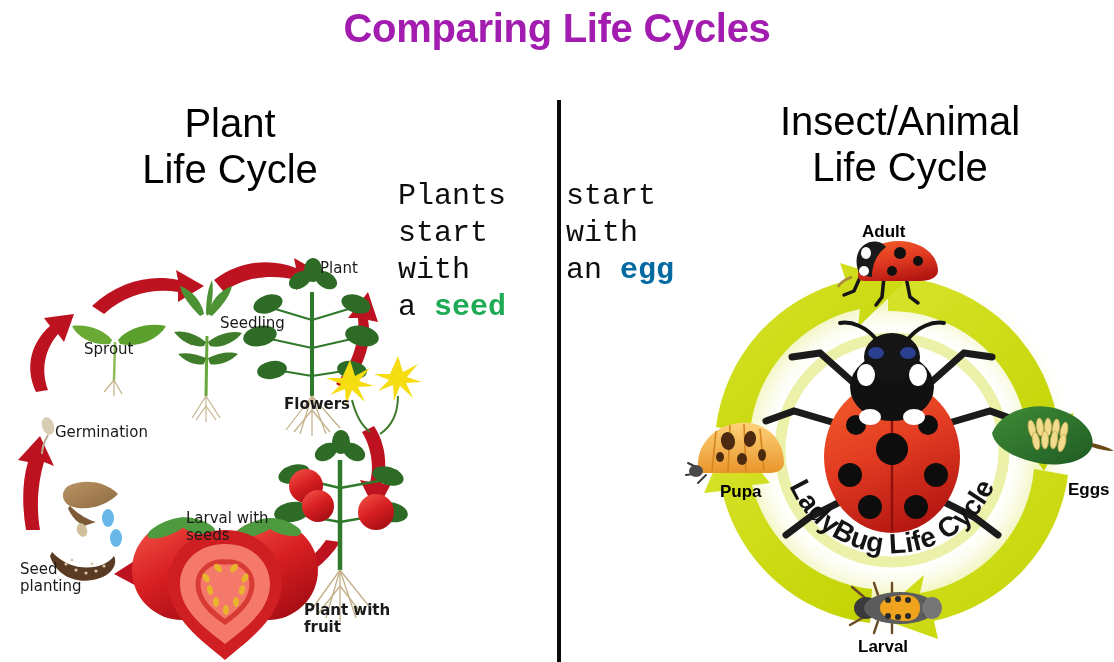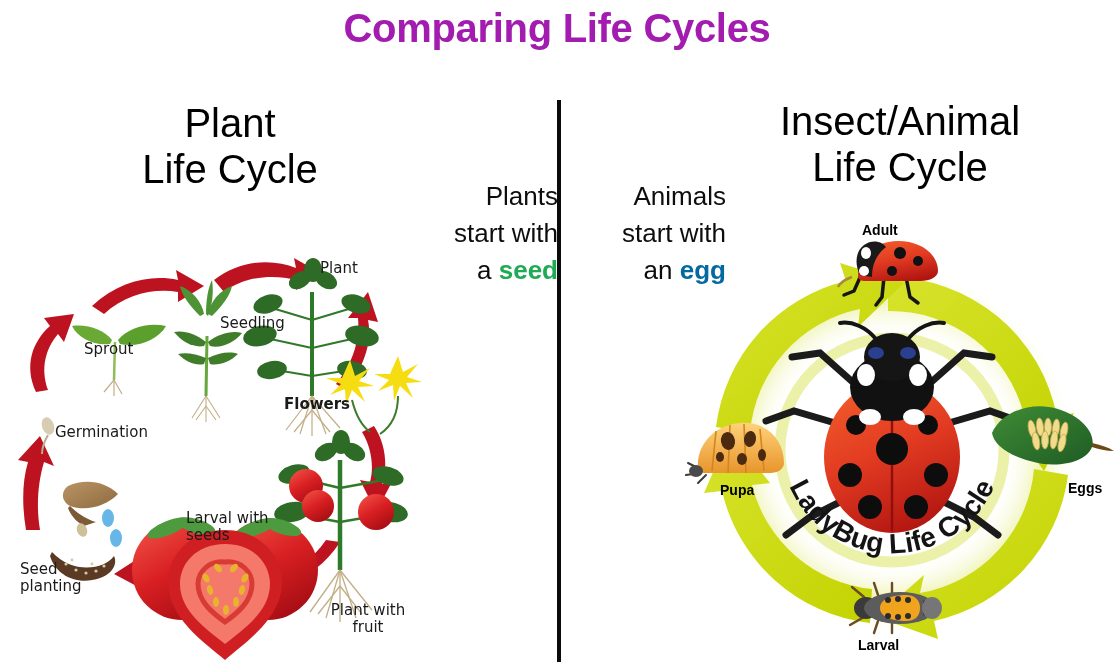--- a/index.html
+++ b/index.html
@@ -51,44 +51,45 @@
     text-align: center;
     white-space: pre-line;
     font-weight: normal;
   }
   #plant-heading { left: 70px;  top: 100px; width: 320px; }
   #insect-heading { left: 700px; top: 98px;  width: 400px; }
 
   
   .side-note {
     position: absolute;
-    font-size: 26px;
+    font-size: 30px;
     line-height: 37px;
     color: #0d0d0d;
-    text-align: right;
+    text-align: left;
     width: 160px;
+    font-family: Liberation Mono, monospace;
   }
   #plants-note  { left: 398px; top: 178px; }
   #animals-note { left: 566px; top: 178px; }
   .kw-seed { color: #1faa55; font-weight: bold; }
   .kw-egg  { color: #0369a1; font-weight: bold; }
 
   
   .lbl {
     position: absolute;
     color: #1a1a1a;
     white-space: pre-line;
   }
   .plant-lbl {
     font-size: 15px;
     line-height: 17px;
     font-family: "DejaVu Sans", sans-serif;
   }
   .insect-lbl {
-    font-size: 14px;
+    font-size: 17px;
     font-weight: bold;
     color: #000000;
   }
 
   
   .art { position: absolute; }
 </style>
 </head>
 <body>
 
@@ -302,32 +303,31 @@
         <circle cx="92" cy="334" r="1.4"></circle>
       </g>
     </g>
   </svg>
 
   <div class="lbl plant-lbl" style="left:55px; top:424px;">Germination</div>
   <div class="lbl plant-lbl" style="left:84px; top:341px;">Sprout</div>
   <div class="lbl plant-lbl" style="left:180px; top:315px;margin-left:40px;">Seedling</div>
   <div class="lbl plant-lbl" style="left:320px; top:260px;">Plant</div>
   <div class="lbl plant-lbl" style="left:284px; top:396px;font-weight:bold;">Flowers</div>
-  <div class="lbl plant-lbl" style="left:322px; top:602px; width:92px; text-align:center;">Plant with
+  <div class="lbl plant-lbl" style="left:304px; top:602px; width:92px; font-weight:bold;">Plant with
 fruit</div>
   <div class="lbl plant-lbl" style="left:186px; top:510px;">Larval with
 seeds</div>
   <div class="lbl plant-lbl" style="left:20px; top:561px;">Seed
 planting</div>
 
   <div class="sec-heading" id="insect-heading">Insect/Animal
 Life Cycle</div>
 
   <div class="side-note" id="animals-note">
-    <div>Animals</div>
     <div>start with</div>
     <div>
       <span>an </span><span class="kw-egg">egg</span>
     </div>
   </div>
 
   <svg class="art" style="left:670px; top:235px;" width="444" height="427" viewBox="0 0 444 427">
     <defs>
       <linearGradient id="gArrow" x1="0" y1="0" x2="1" y2="1">
         <stop offset="0%" stop-color="#d7e32c"></stop>

